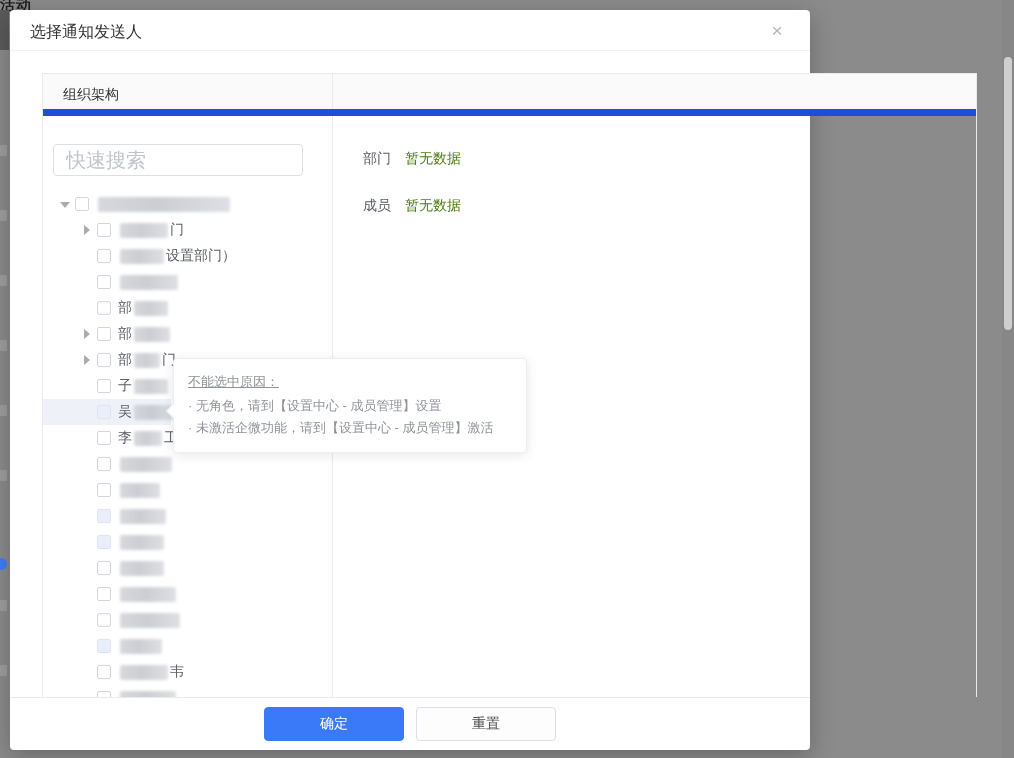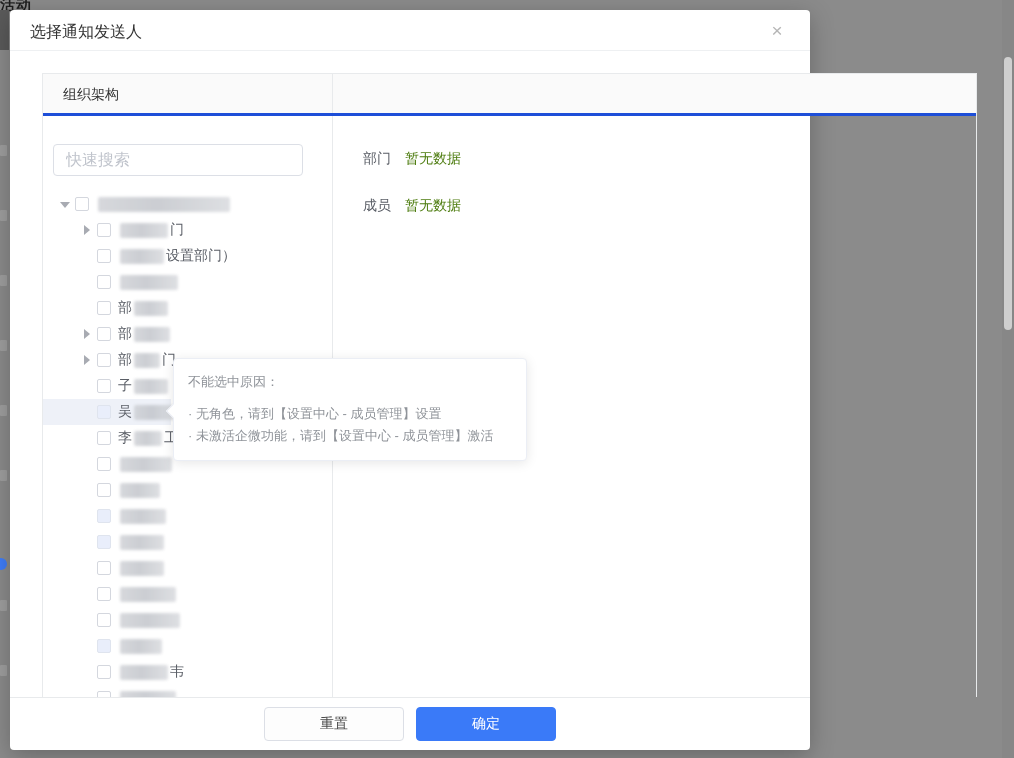--- a/index.html
+++ b/index.html
@@ -35,38 +35,38 @@
     position: absolute; right: 22px; top: 10px; width: 22px; height: 22px;
     font-size: 19px; color: #b6b6b6; text-align: center; line-height: 22px; cursor: pointer;
   }
 
   
   .panel {
     position: absolute; left: 32px; top: 63px; width: 935px; height: 624px;
     border: 1px solid #e8eaec; border-bottom: none;
     display: flex; flex-direction: column;
   }
-  .panel-head { display: flex; height: 42px; background: #fafafa; border-bottom: 3px solid #1d4ed8; flex: none; }
+  .panel-head { display: flex; height: 42px; background: #fafafa; border-bottom: 7px solid #1d4ed8; flex: none; }
   .panel-head-left {
     width: 290px; flex: none; border-right: 1px solid #e8eaec;
     line-height: 41px; padding-left: 20px; font-size: 14px; color: #333;
   }
   .panel-head-right { flex: 1; line-height: 41px; padding-left: 30px; font-size: 14px; color: #333; }
   .head-note { color: #b2b8c2; }
   .head-note-link { color: #5a87f2; }
 
   .panel-body { display: flex; flex: 1; min-height: 0; }
   .col-left { width: 290px; flex: none; border-right: 1px solid #e8eaec; overflow: hidden; }
   .col-right { flex: 1; padding: 34px 0 0 30px; }
 
   
   .search-input {
     display: block; margin: 28px 0 0 10px; width: 250px; height: 32px;
     border: 1px solid #dcdfe6; border-radius: 4px; padding: 0 12px;
-    font-size: 16px; color: #333; outline: none;
+    font-size: 20px; color: #333; outline: none;
     font-family: "Liberation Sans", "DejaVu Sans", sans-serif;
   }
   .search-input::placeholder { color: #c0c4cc; }
 
   
   .tree { margin-top: 15px; }
   .tree-row { display: flex; align-items: center; height: 26px; font-size: 14px; color: #5a5e66; cursor: pointer; }
   .tree-row.lvl0 { padding-left: 16px; }
   .tree-row.lvl1 { padding-left: 38px; }
   .tree-row.hl { background: #eef1f8; width: 128px; }
@@ -116,21 +116,21 @@
     background: #fff; border: 1px solid #ebeef5; border-radius: 4px;
     box-shadow: 0 2px 12px rgba(0,0,0,.1);
     padding: 12px 14px 13px 14px;
     font-size: 13px; color: #8f9399; line-height: 22px;
   }
   .tooltip-arrow {
     position: absolute; left: -6px; top: 47px; width: 10px; height: 10px;
     background: #fff; transform: rotate(45deg);
     border-left: 1px solid #ebeef5; border-bottom: 1px solid #ebeef5;
   }
-  .tooltip-title { margin-bottom: 10px; }
+  .tooltip-title { margin-bottom: 2px; text-decoration: underline; }
 </style>
 </head>
 <body>
 
 <div class="bg-top-text">活动</div>
 <div class="bg-left-dark"></div>
 <div class="bg-frag" style="top:145px"></div>
 <div class="bg-frag" style="top:210px"></div>
 <div class="bg-frag" style="top:275px"></div>
 <div class="bg-frag" style="top:340px"></div>
@@ -321,22 +321,22 @@
         </div>
         <div class="sel-row">
           <span class="sel-label">成员</span>
           <span class="sel-empty">暂无数据</span>
         </div>
       </div>
     </div>
   </div>
 
   <div class="modal-footer">
+    <button class="btn btn-primary">确定</button>
     <button class="btn btn-plain">重置</button>
-    <button class="btn btn-primary">确定</button>
   </div>
 </div>
 
 <div class="tooltip">
   <div class="tooltip-arrow"></div>
   <div class="tooltip-title">不能选中原因：</div>
   <div>
       <div>· 无角色，请到【设置中心 - 成员管理】设置</div>
       <div>· 未激活企微功能，请到【设置中心 - 成员管理】激活</div>
     </div>

